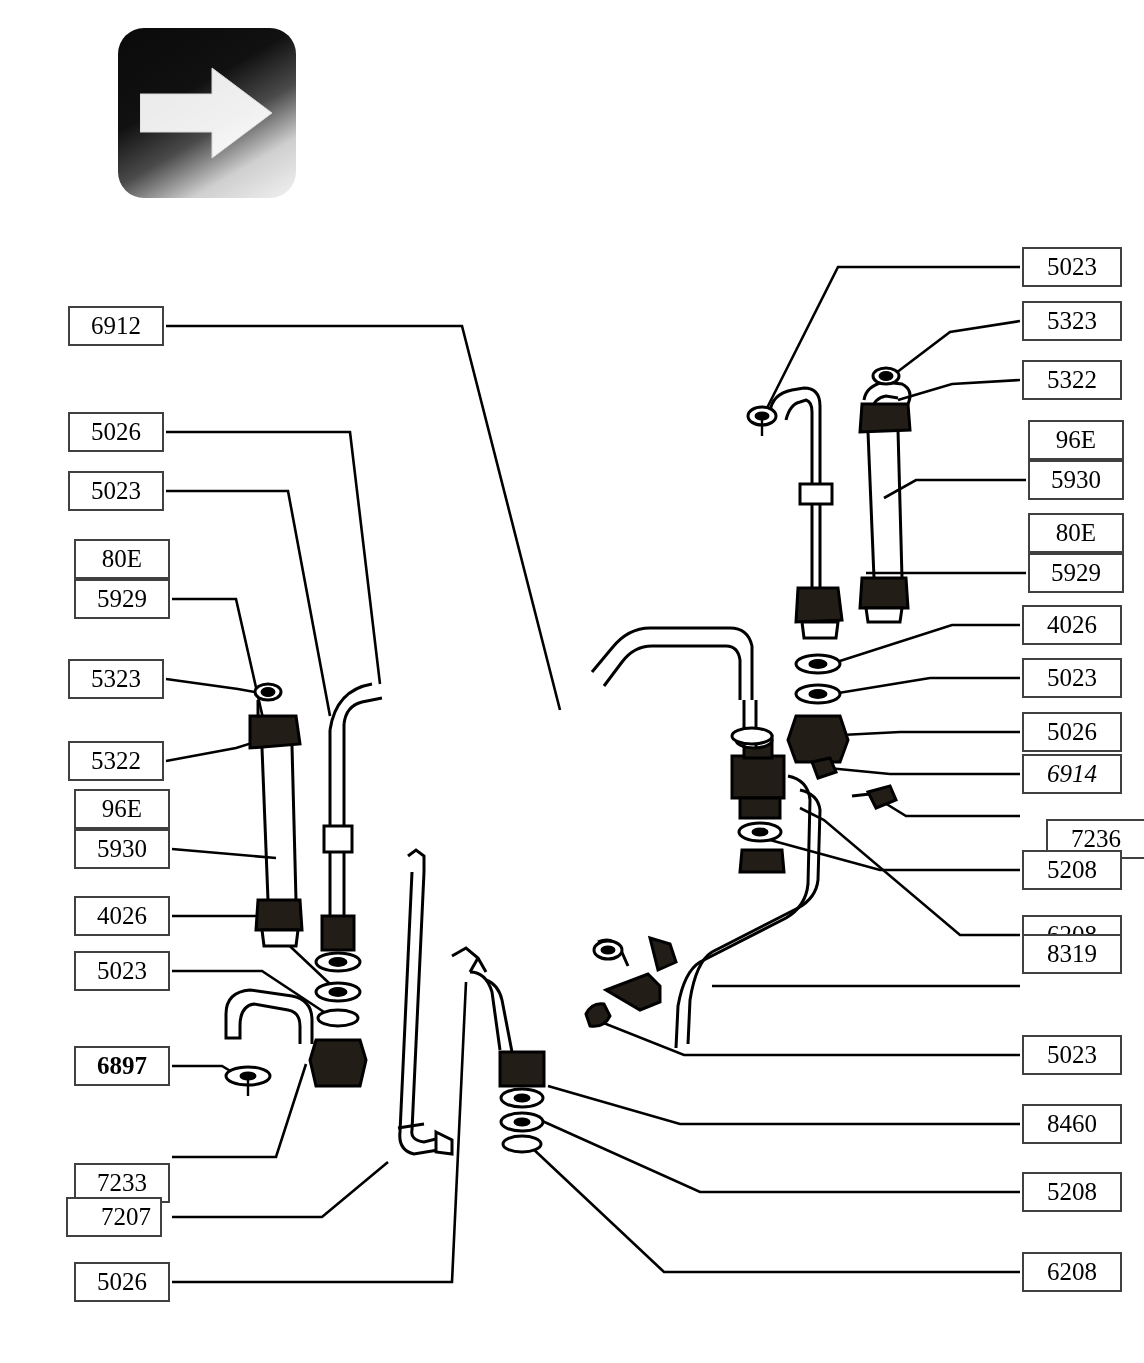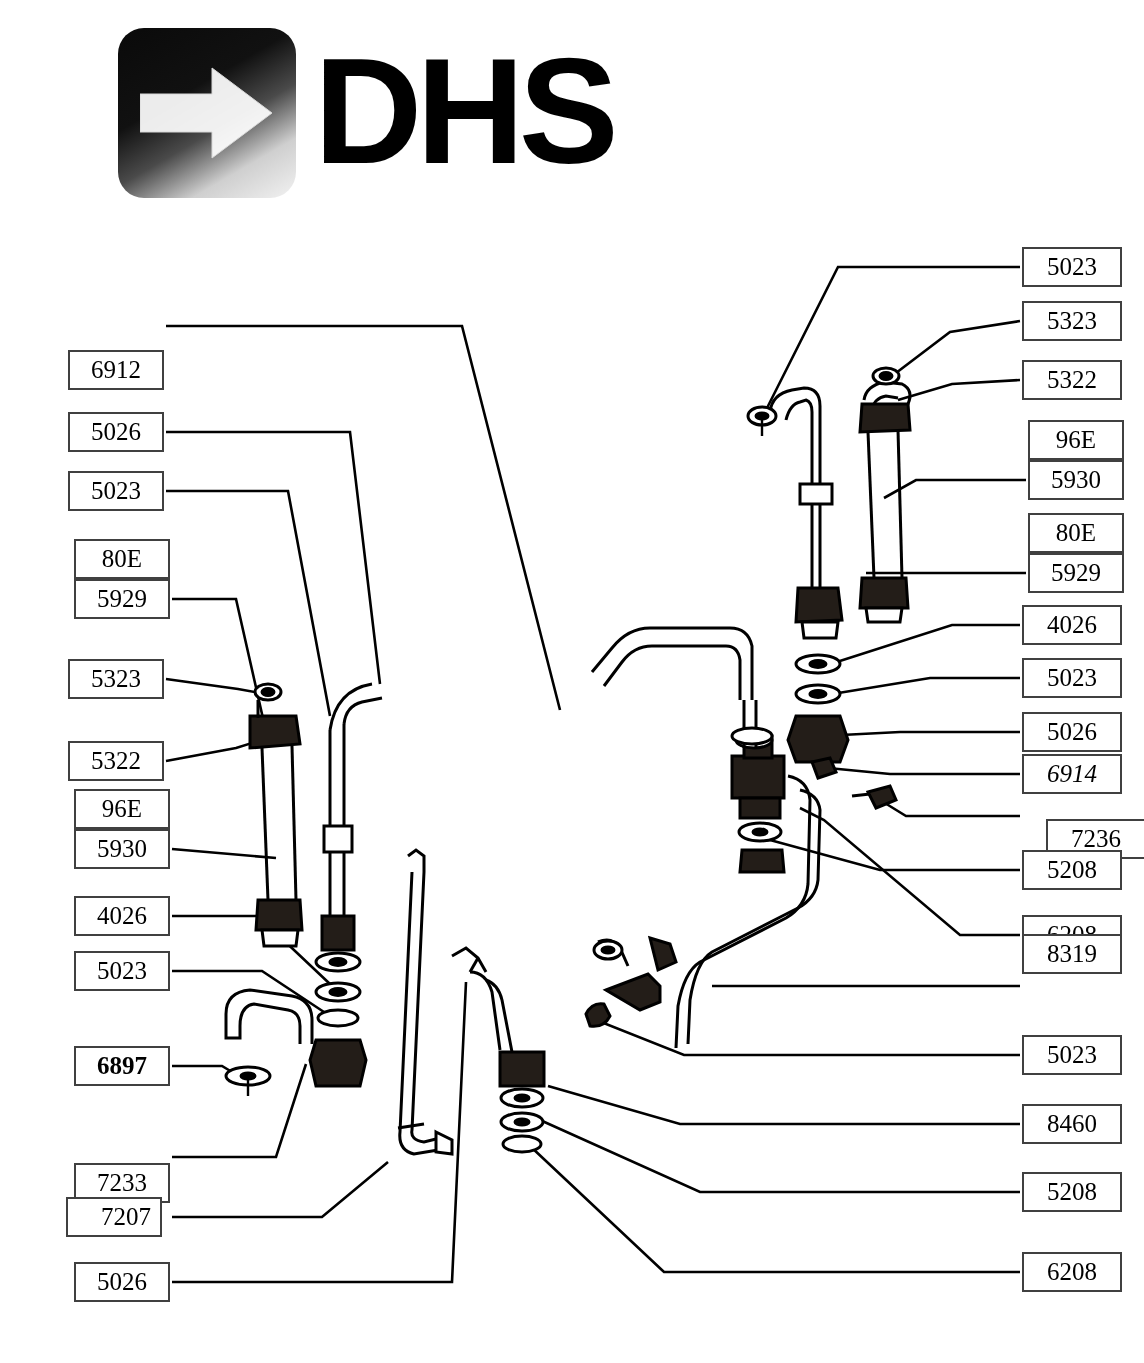--- a/index.html
+++ b/index.html
@@ -93,21 +93,20 @@
 
 <div id="page">
 
   <div id="logo">
     <div id="logo-mark">
       <svg id="logo-arrow" viewBox="0 0 134 94">
         <path d="M0 28 L72 28 L72 2 L132 47 L72 92 L72 66 L0 66 Z" fill="#ffffff" opacity="0.92"></path>
         <path d="M0 28 L72 28 L72 2 L132 47 L72 92 L72 66 L0 66 Z" fill="none" stroke="#d8d8d8" stroke-width="1"></path>
       </svg>
     </div>
-    <div id="logo-text">DHS</div>
   </div>
 
   <svg id="lines" viewBox="0 0 1144 1363">
     <g fill="none" stroke="#000000" stroke-width="2.6">
 
       <path d="M166 326 L462 326 L560 710"></path>
       <path d="M166 432 L350 432 L380 684"></path>
       <path d="M166 491 L288 491 L330 716"></path>
       <path d="M172 599 L236 599 L262 714 L268 742"></path>
       <path d="M166 679 L238 689 L266 694"></path>
@@ -246,21 +245,21 @@
 
       <path d="M744 700 L744 748"></path>
       <path d="M756 700 L756 748"></path>
       <path d="M788 776 Q808 780 810 800 L808 884 Q806 906 786 918 L700 962 Q684 972 678 1006 L676 1048"></path>
       <path d="M800 790 Q818 794 820 810 L818 880 Q816 898 798 908 L712 952 Q696 962 690 1000 L688 1044"></path>
 
       <ellipse cx="752" cy="736" rx="20" ry="8" fill="#fff"></ellipse>
     </g>
   </svg>
 
-  <div class="label" style="left:68px;  top:306px;margin-top:44px;">6912</div>
+  <div class="label" style="left:68px;  top:306px;">6912</div>
   <div class="label" style="left:68px;  top:412px;">5026</div>
   <div class="label" style="left:68px;  top:471px;">5023</div>
   <div class="label" style="left:74px;  top:539px;">80E</div>
   <div class="label" style="left:74px;  top:579px;">5929</div>
   <div class="label" style="left:68px;  top:659px;">5323</div>
   <div class="label" style="left:68px;  top:741px;">5322</div>
   <div class="label" style="left:74px;  top:789px;">96E</div>
   <div class="label" style="left:74px;  top:829px;">5930</div>
   <div class="label" style="left:74px;  top:896px;">4026</div>
   <div class="label" style="left:74px; top:951px;">5023</div>

